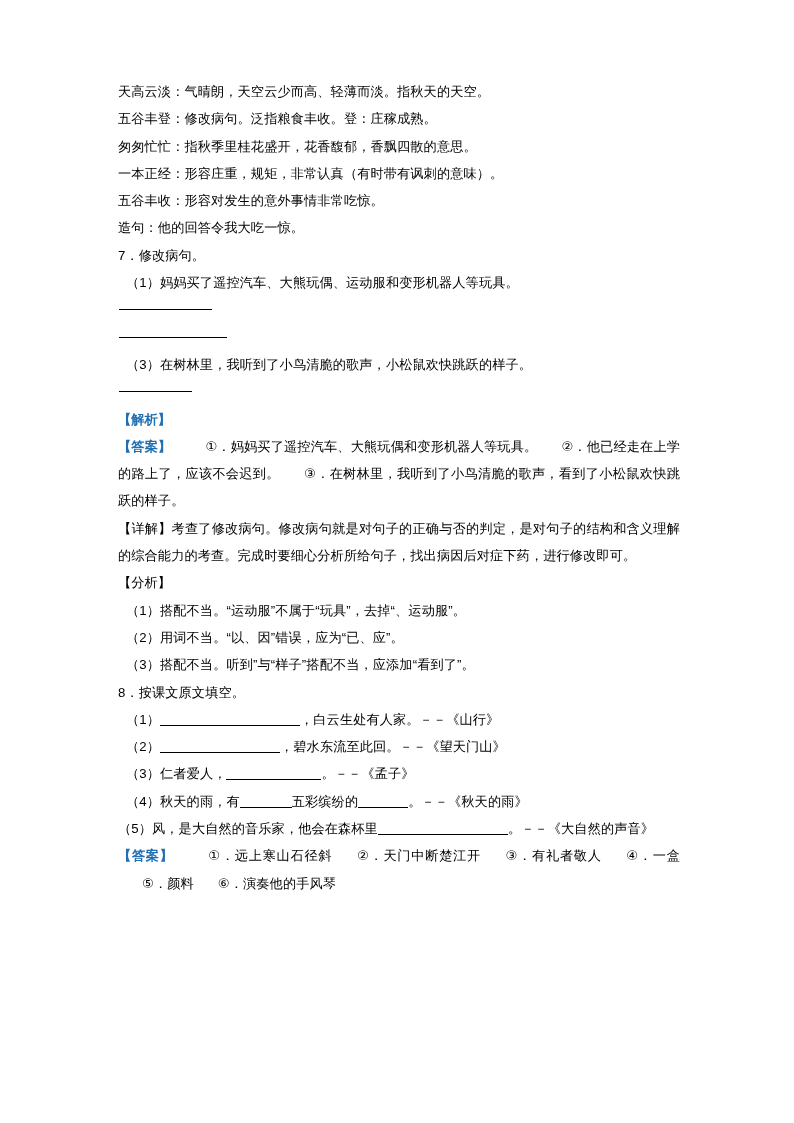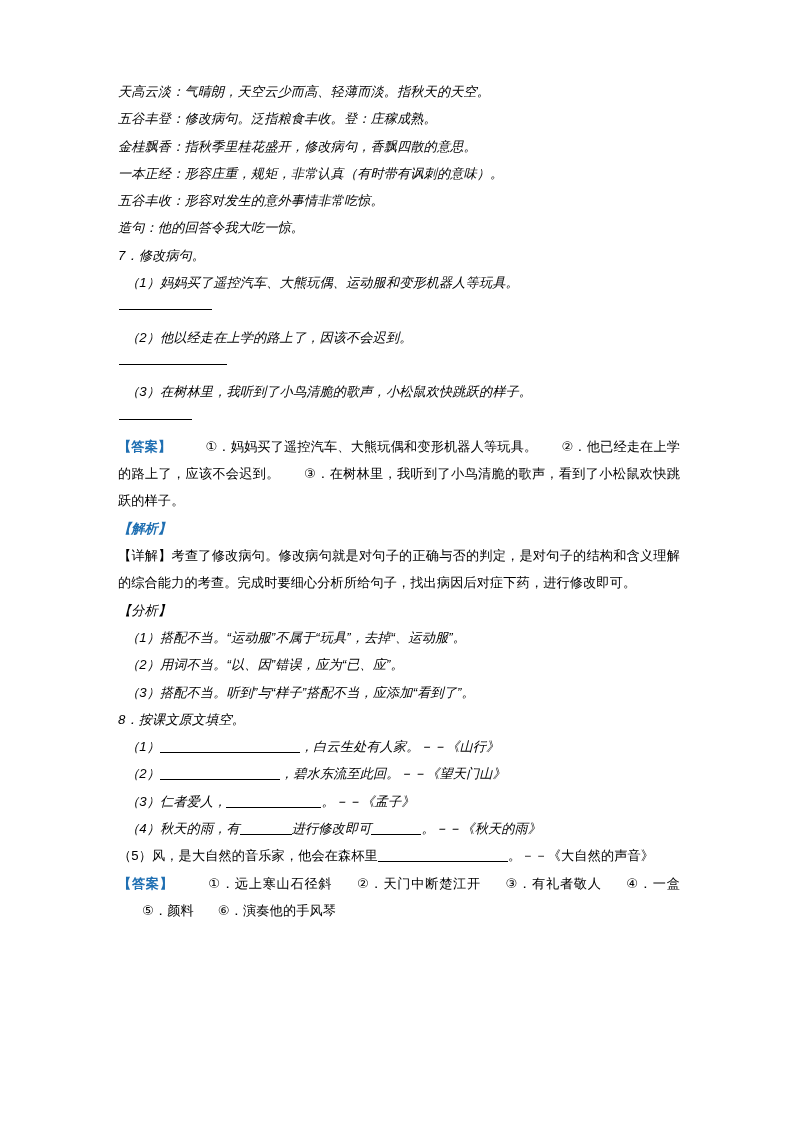--- a/index.html
+++ b/index.html
@@ -27,21 +27,21 @@
   
   .line {
     font-size: 13.2px;
     line-height: 27.3px;
     letter-spacing: 0.1px;
     white-space: normal;
     text-align: justify;
     text-justify: inter-character;
     word-break: break-all;
   }
-  .line.nojust { text-align: left; font-style: italic; }
+  .line.nojust { text-align: left; }
   .indent1 { text-indent: 0; padding-left: 8px; }
 
   
   .blue {
     color: #1f6FB2;
     font-weight: bold;
   }
 
   
   .ansrule {
@@ -77,61 +77,60 @@
   .gap-l { display: inline-block; width: 34px; }
 </style>
 </head>
 <body>
 
 <div class="page">
   <div class="doc-body">
 
     <div class="line nojust">天高云淡：气晴朗，天空云少而高、轻薄而淡。指秋天的天空。</div>
     <div class="line nojust">五谷丰登：修改病句。泛指粮食丰收。登：庄稼成熟。</div>
-    <div class="line nojust">金桂飘香：指秋季里桂花盛开，修改病句，香飘四散的意思。</div>
+    <div class="line nojust">匆匆忙忙：指秋季里桂花盛开，花香馥郁，香飘四散的意思。</div>
     <div class="line nojust">一本正经：形容庄重，规矩，非常认真（有时带有讽刺的意味）。</div>
     <div class="line nojust">五谷丰收：形容对发生的意外事情非常吃惊。</div>
     <div class="line nojust">造句：他的回答令我大吃一惊。</div>
 
     <div class="line nojust">7．修改病句。</div>
 
     <div class="line nojust indent1">（1）妈妈买了遥控汽车、大熊玩偶、运动服和变形机器人等玩具。</div>
     <div class="ansrule r1">
         <i></i>
       </div>
 
-    <div class="line nojust indent1">（2）他以经走在上学的路上了，因该不会迟到。</div>
     <div class="ansrule r2">
         <i></i>
       </div>
 
     <div class="line nojust indent1">（3）在树林里，我听到了小鸟清脆的歌声，小松鼠欢快跳跃的样子。</div>
     <div class="ansrule r3">
         <i></i>
       </div>
 
+    <div class="line nojust"><span class="blue">【解析】</span></div>
+
     <div class="line"><span class="blue">【答案】</span><span class="gap-l"></span><span>①．</span><span>妈妈买了遥控汽车、大熊玩偶和变形机器人等玩具。</span><span class="gap-m"></span><span>②．</span><span>他已经走在上学的路上了，应该不会迟到。</span><span class="gap-m"></span><span>③．</span><span>在树林里，我听到了小鸟清脆的歌声，看到了小松鼠欢快跳跃的样子。</span></div>
-
-    <div class="line nojust"><span class="blue">【解析】</span></div>
     <div class="line"><span>【详解】</span><span>考查了修改病句。修改病句就是对句子的正确与否的判定，是对句子的结构和含义理解的综合能力的考查。完成时要细心分析所给句子，找出病因后对症下药，进行修改即可。</span></div>
 
     <div class="line nojust">【分析】</div>
 
     <div class="line nojust indent1">（1）搭配不当。“运动服”不属于“玩具”，去掉“、运动服”。</div>
     <div class="line nojust indent1">（2）用词不当。“以、因”错误，应为“已、应”。</div>
     <div class="line nojust indent1">（3）搭配不当。听到”与“样子”搭配不当，应添加“看到了”。</div>
 
     <div class="line nojust">8．按课文原文填空。</div>
 
     <div class="line nojust indent1"><span>（1）</span><span class="blank b-140"></span><span>，白云生处有人家。－－《山行》</span></div>
 
     <div class="line nojust indent1"><span>（2）</span><span class="blank b-120"></span><span>，碧水东流至此回。－－《望天门山》</span></div>
 
     <div class="line nojust indent1"><span>（3）</span><span>仁者爱人，</span><span class="blank b-95"></span><span>。－－《孟子》</span></div>
 
-    <div class="line nojust indent1"><span>（4）</span><span>秋天的雨，有</span><span class="blank b-52"></span><span>进行修改即可</span><span class="blank b-50"></span><span>。－－《秋天的雨》</span></div>
+    <div class="line nojust indent1"><span>（4）</span><span>秋天的雨，有</span><span class="blank b-52"></span><span>五彩缤纷的</span><span class="blank b-50"></span><span>。－－《秋天的雨》</span></div>
 
     <div class="line"><span>（5）</span><span>风，是大自然的音乐家，他会在森杯里</span><span class="blank b-130"></span><span>。－－《大自然的声音》</span></div>
 
     <div class="line"><span class="blue">【答案】</span><span class="gap-l"></span><span>①．</span><span>远上寒山石径斜</span><span class="gap-m"></span><span>②．</span><span>天门中断楚江开</span><span class="gap-m"></span><span>③．</span><span>有礼者敬人</span><span class="gap-m"></span><span>④．</span><span>一盒</span><span class="gap-m"></span><span>⑤．</span><span>颜料</span><span class="gap-m"></span><span>⑥．</span><span>演奏他的手风琴</span></div>
 
   </div>
 </div>
 
 </body></html>

